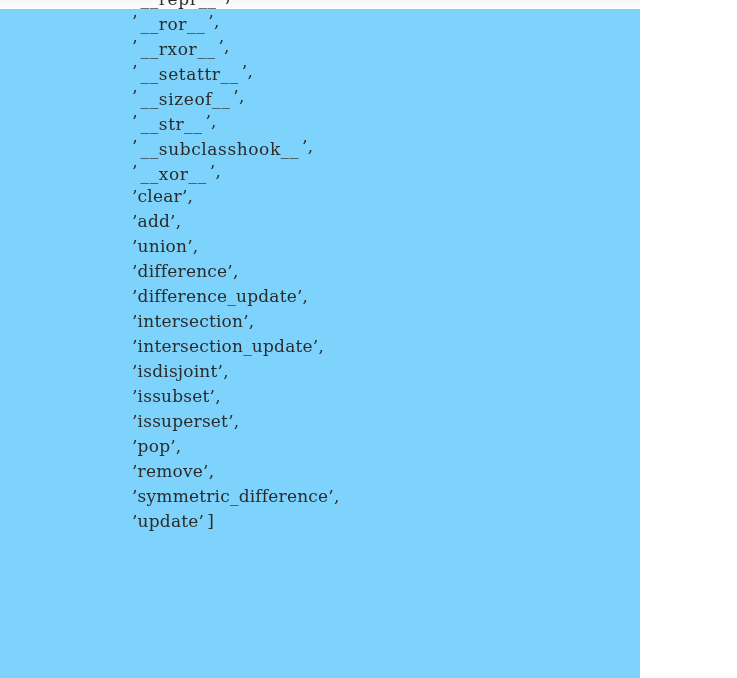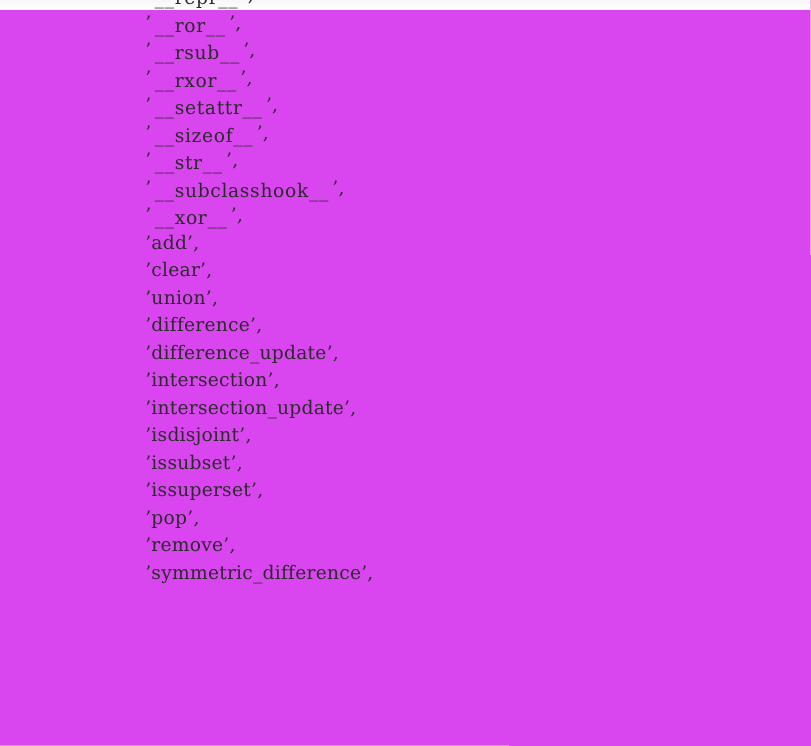--- a/index.html
+++ b/index.html
@@ -4,23 +4,23 @@
 <title>dir output listing</title>
 <style>
   html, body {
     margin: 0;
     padding: 0;
     background: #ffffff;
   }
 
   #page {
     position: relative;
-    width: 737px;
+    width: 640px;
     height: 678px;
-    background: #d946ef;
+    background: #7dd3fc;
     overflow: hidden;
     font-family: "DejaVu Serif", "Liberation Serif", serif;
   }
 
   
   #top-band {
     position: absolute;
     top: 0;
     left: 0;
     width: 737px;
@@ -77,35 +77,35 @@
 </head>
 <body>
 
 <div id="page">
 
   <div id="top-band"></div>
 
   <div id="repr-block">
       <div class="repr-line dunder"><span class="q q-open">’</span><span class="name">__repr__</span><span class="q q-close">’</span><span class="sep">,</span></div>
       <div class="repr-line dunder"><span class="q q-open">’</span><span class="name">__ror__</span><span class="q q-close">’</span><span class="sep">,</span></div>
-      <div class="repr-line dunder"><span class="q q-open">’</span><span class="name">__rsub__</span><span class="q q-close">’</span><span class="sep">,</span></div>
       <div class="repr-line dunder"><span class="q q-open">’</span><span class="name">__rxor__</span><span class="q q-close">’</span><span class="sep">,</span></div>
       <div class="repr-line dunder"><span class="q q-open">’</span><span class="name">__setattr__</span><span class="q q-close">’</span><span class="sep">,</span></div>
       <div class="repr-line dunder"><span class="q q-open">’</span><span class="name">__sizeof__</span><span class="q q-close">’</span><span class="sep">,</span></div>
       <div class="repr-line dunder"><span class="q q-open">’</span><span class="name">__str__</span><span class="q q-close">’</span><span class="sep">,</span></div>
       <div class="repr-line dunder"><span class="q q-open">’</span><span class="name">__subclasshook__</span><span class="q q-close">’</span><span class="sep">,</span></div>
       <div class="repr-line dunder"><span class="q q-open">’</span><span class="name">__xor__</span><span class="q q-close">’</span><span class="sep">,</span></div>
+      <div class="repr-line"><span class="q q-open">’</span><span class="name">clear</span><span class="q q-close">’</span><span class="sep">,</span></div>
       <div class="repr-line"><span class="q q-open">’</span><span class="name">add</span><span class="q q-close">’</span><span class="sep">,</span></div>
-      <div class="repr-line"><span class="q q-open">’</span><span class="name">clear</span><span class="q q-close">’</span><span class="sep">,</span></div>
       <div class="repr-line"><span class="q q-open">’</span><span class="name">union</span><span class="q q-close">’</span><span class="sep">,</span></div>
       <div class="repr-line"><span class="q q-open">’</span><span class="name">difference</span><span class="q q-close">’</span><span class="sep">,</span></div>
       <div class="repr-line"><span class="q q-open">’</span><span class="name">difference_update</span><span class="q q-close">’</span><span class="sep">,</span></div>
       <div class="repr-line"><span class="q q-open">’</span><span class="name">intersection</span><span class="q q-close">’</span><span class="sep">,</span></div>
       <div class="repr-line"><span class="q q-open">’</span><span class="name">intersection_update</span><span class="q q-close">’</span><span class="sep">,</span></div>
       <div class="repr-line"><span class="q q-open">’</span><span class="name">isdisjoint</span><span class="q q-close">’</span><span class="sep">,</span></div>
       <div class="repr-line"><span class="q q-open">’</span><span class="name">issubset</span><span class="q q-close">’</span><span class="sep">,</span></div>
       <div class="repr-line"><span class="q q-open">’</span><span class="name">issuperset</span><span class="q q-close">’</span><span class="sep">,</span></div>
       <div class="repr-line"><span class="q q-open">’</span><span class="name">pop</span><span class="q q-close">’</span><span class="sep">,</span></div>
       <div class="repr-line"><span class="q q-open">’</span><span class="name">remove</span><span class="q q-close">’</span><span class="sep">,</span></div>
       <div class="repr-line"><span class="q q-open">’</span><span class="name">symmetric_difference</span><span class="q q-close">’</span><span class="sep">,</span></div>
+      <div class="repr-line"><span class="q q-open">’</span><span class="name">update</span><span class="q q-close">’</span><span class="bracket">]</span></div>
     </div>
 
 </div>
 
 </body></html>

